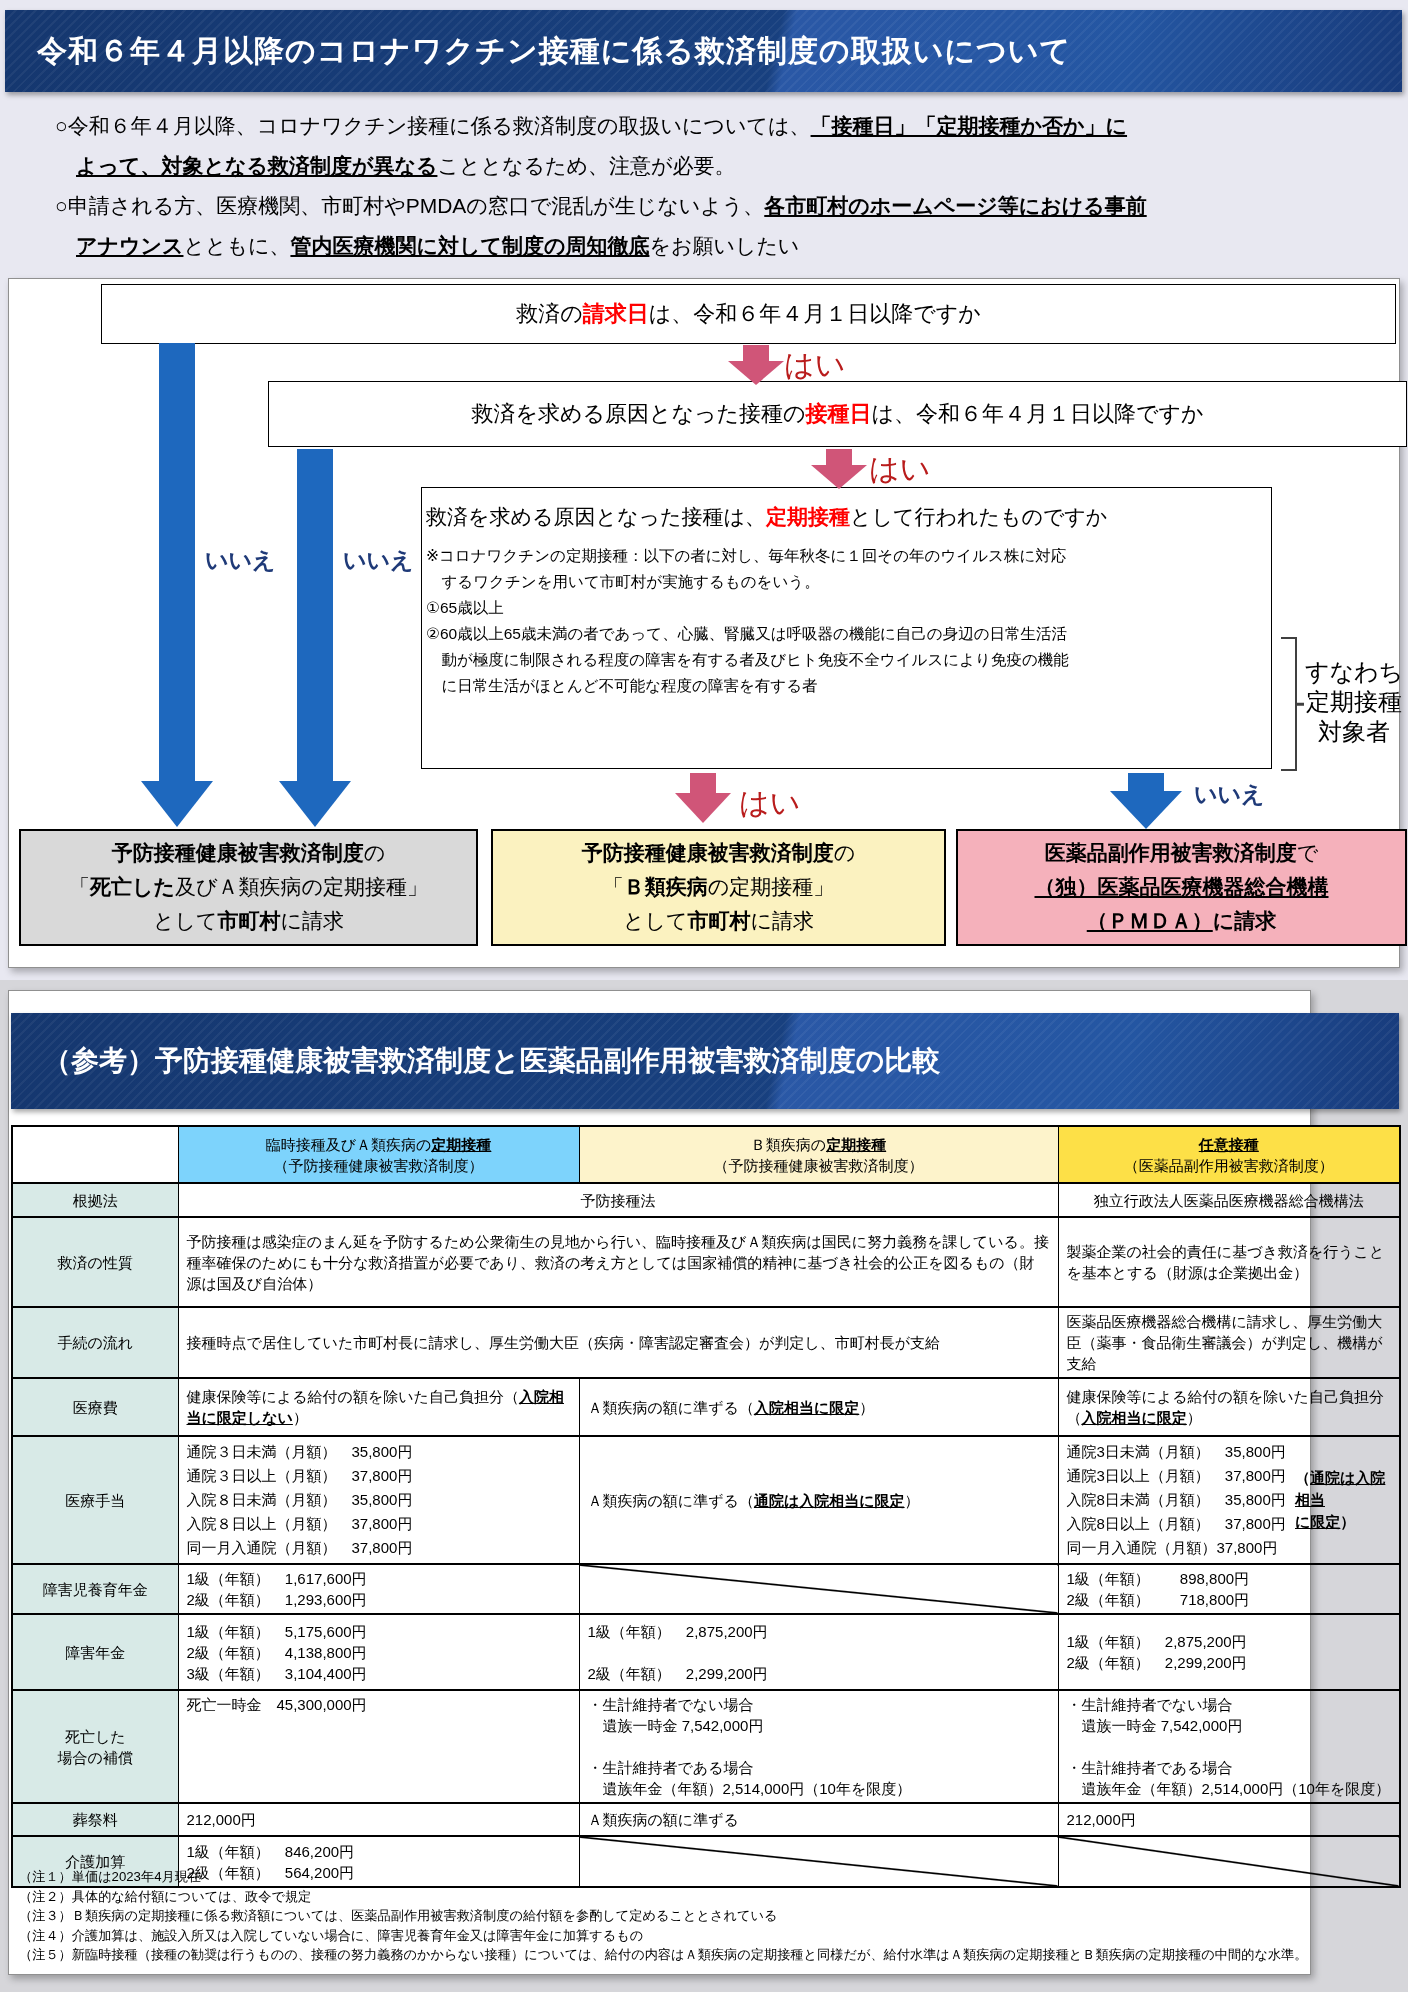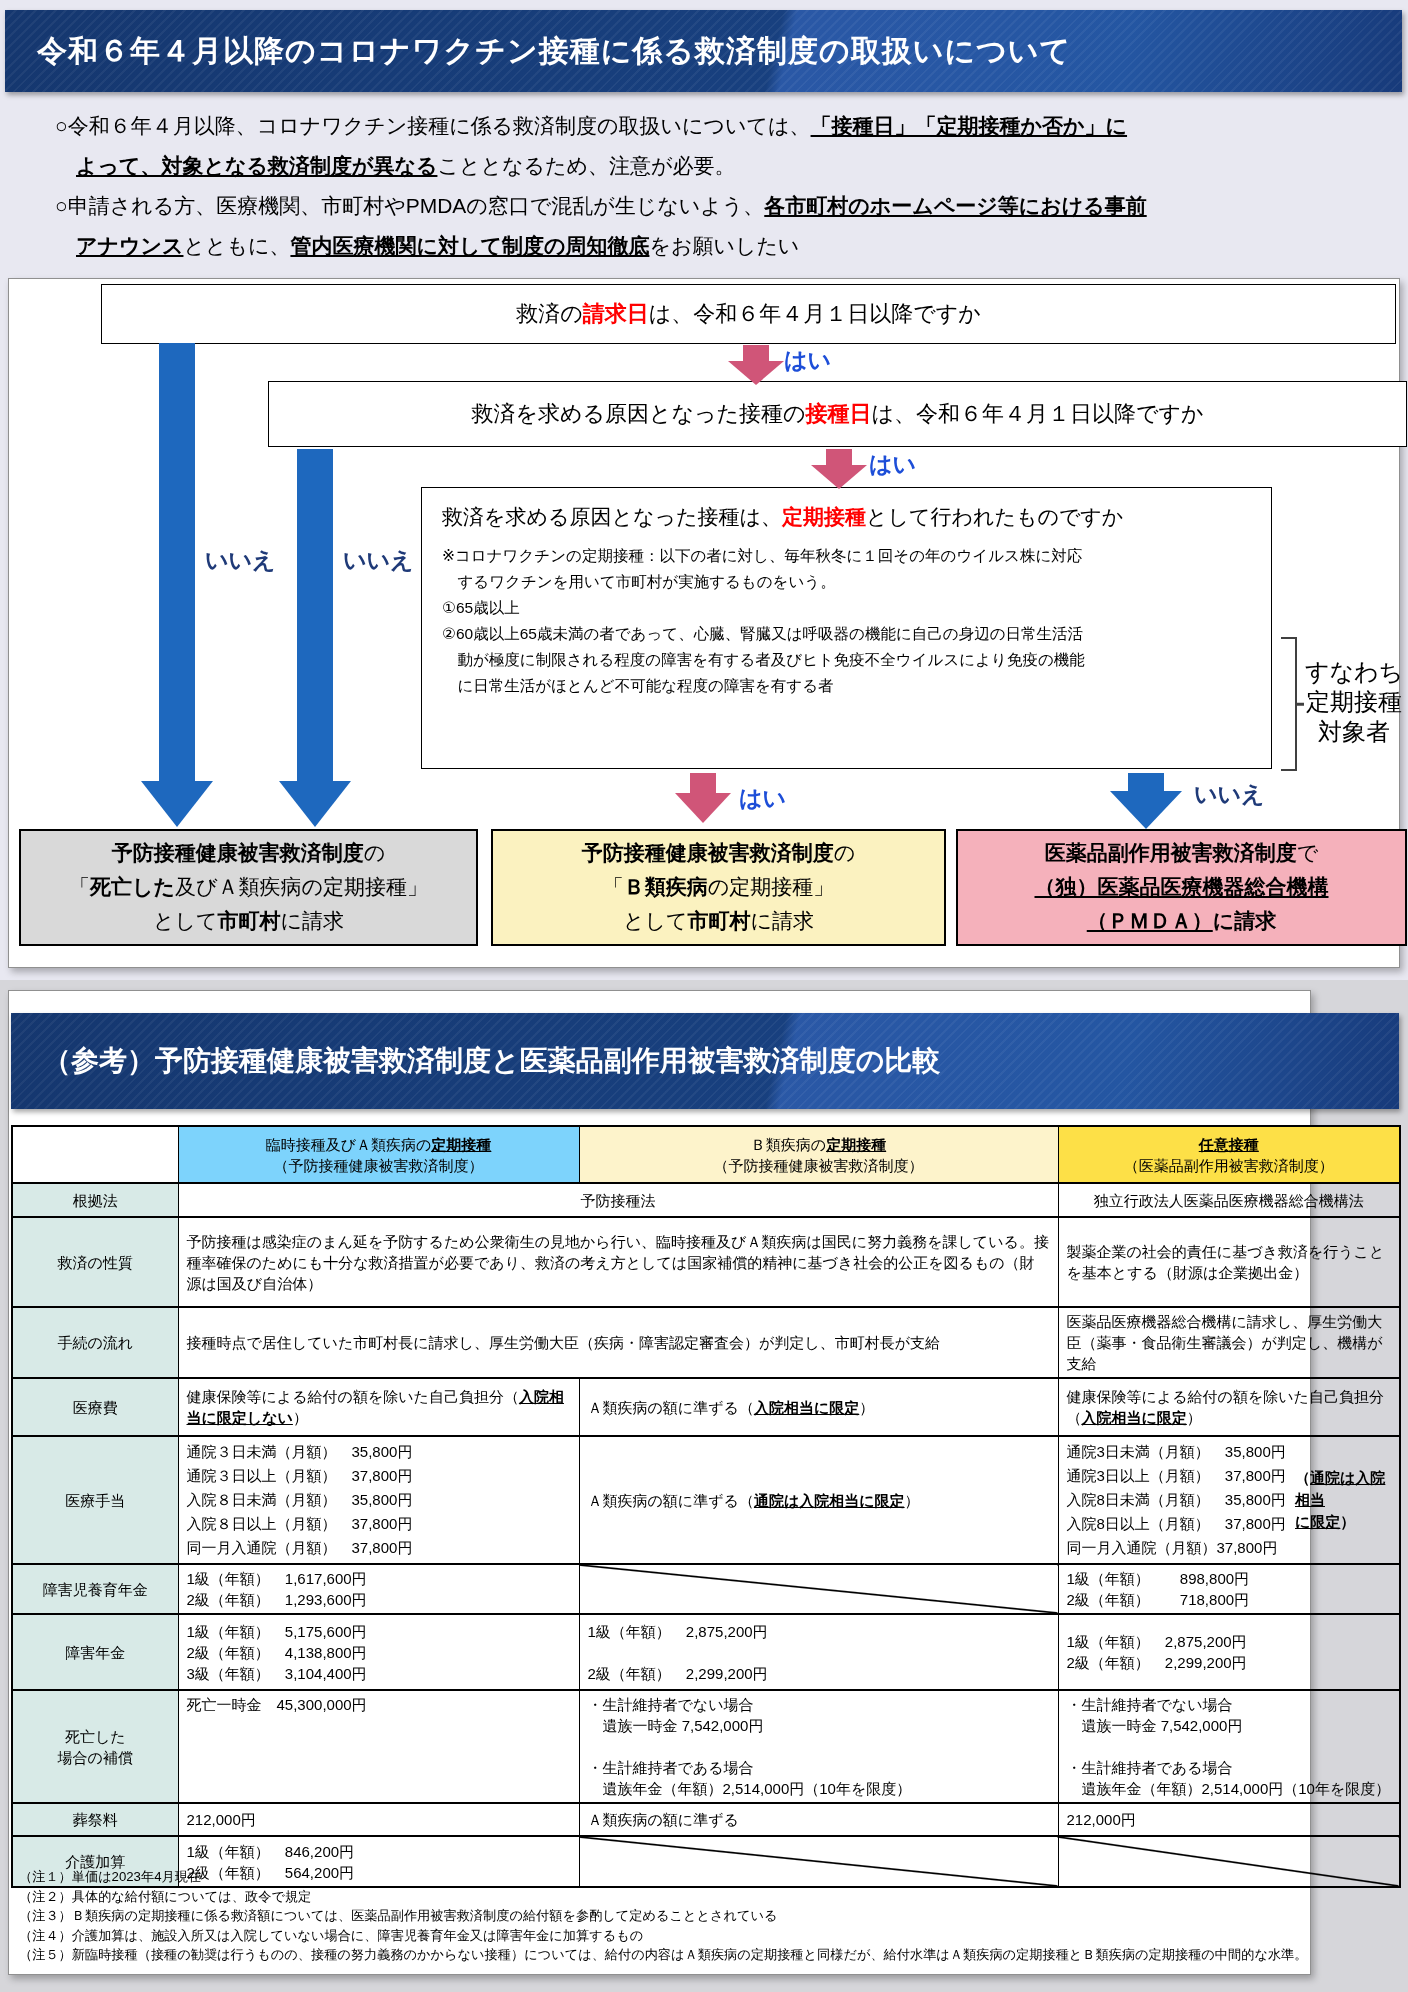--- a/index.html
+++ b/index.html
@@ -14,29 +14,29 @@
       linear-gradient(103deg,#15376f 0%,#18407f 55%,#2a58a6 56%,#2456a2 80%,#173a7a 100%);
     color:#fff;font-weight:bold;white-space:nowrap;}
   #titlebar1{left:5px;top:10px;width:1397px;height:82px;font-size:30px;line-height:82px;padding-left:32px;box-sizing:border-box;letter-spacing:1px;}
   .intro{position:absolute;left:55px;top:106px;width:1340px;font-size:21px;line-height:40px;font-weight:500;}
   .panel{position:absolute;background:#fff;border:1px solid #909090;box-shadow:3px 4px 7px rgba(0,0,0,.28);box-sizing:border-box;}
   #panel1{left:8px;top:278px;width:1392px;height:690px;}
   #panel2{left:8px;top:990px;width:1303px;height:985px;}
   .qbox{position:absolute;background:#fff;border:1.6px solid #000;box-sizing:border-box;text-align:center;font-size:22px;}
   #qbox1{left:92px;top:5px;width:1295px;height:60px;line-height:57px;}
   #qbox2{left:259px;top:102px;width:1139px;height:66px;line-height:63px;}
-  #qbox3{left:412px;top:208px;width:851px;height:282px;text-align:left;padding:12px 20px;font-size:21px;line-height:33px;}
+  #qbox3{left:412px;top:208px;width:851px;height:282px;text-align:left;padding:12px 4px;font-size:21px;line-height:33px;}
   .q3note{font-size:15.5px;line-height:26px;margin-top:10px;font-weight:normal;}
   .arrow-shaft{position:absolute;}
   .arrow-head{position:absolute;width:0;height:0;}
   .pink{background:#d05578;}
   .pink-head{border-left:28px solid transparent;border-right:28px solid transparent;border-top:24px solid #d05578;}
   .blue{background:#1e68be;}
   .blue-head{border-left:36px solid transparent;border-right:36px solid transparent;border-top:46px solid #1e68be;}
-  .lbl-yes{position:absolute;color:#1d4ed8;font-weight:bold;font-size:23px;}
+  .lbl-yes{position:absolute;color:#b91c1c;font-weight:normal;font-size:30px;}
   .lbl-no{position:absolute;color:#1f3a78;font-weight:bold;font-size:23px;}
   .bracket{position:absolute;border-top:2.5px solid #404040;border-right:2.5px solid #404040;border-bottom:2.5px solid #404040;box-sizing:border-box;}
   .bracket::after{content:"";position:absolute;left:100%;top:50%;width:9px;height:2.5px;background:#404040;transform:translateY(-50%);}
   .sunawachi{position:absolute;font-size:24px;line-height:30px;text-align:center;}
   .rbox{position:absolute;border:2.5px solid #000;box-sizing:border-box;text-align:center;font-size:21px;line-height:34px;padding-top:5px;}
   #rboxA{left:10px;top:550px;width:459px;height:117px;background:#d9d9d9;}
   #rboxB{left:482px;top:550px;width:455px;height:117px;background:#fbf2c0;}
   #rboxC{left:947px;top:550px;width:451px;height:117px;background:#f5b1bb;}
   #titlebar2{left:2px;top:22px;width:1388px;height:96px;font-size:28px;line-height:96px;padding-left:32px;box-sizing:border-box;}
   #cmp-table{position:absolute;left:2px;top:134px;width:1388px;border-collapse:collapse;table-layout:fixed;font-size:15px;}

